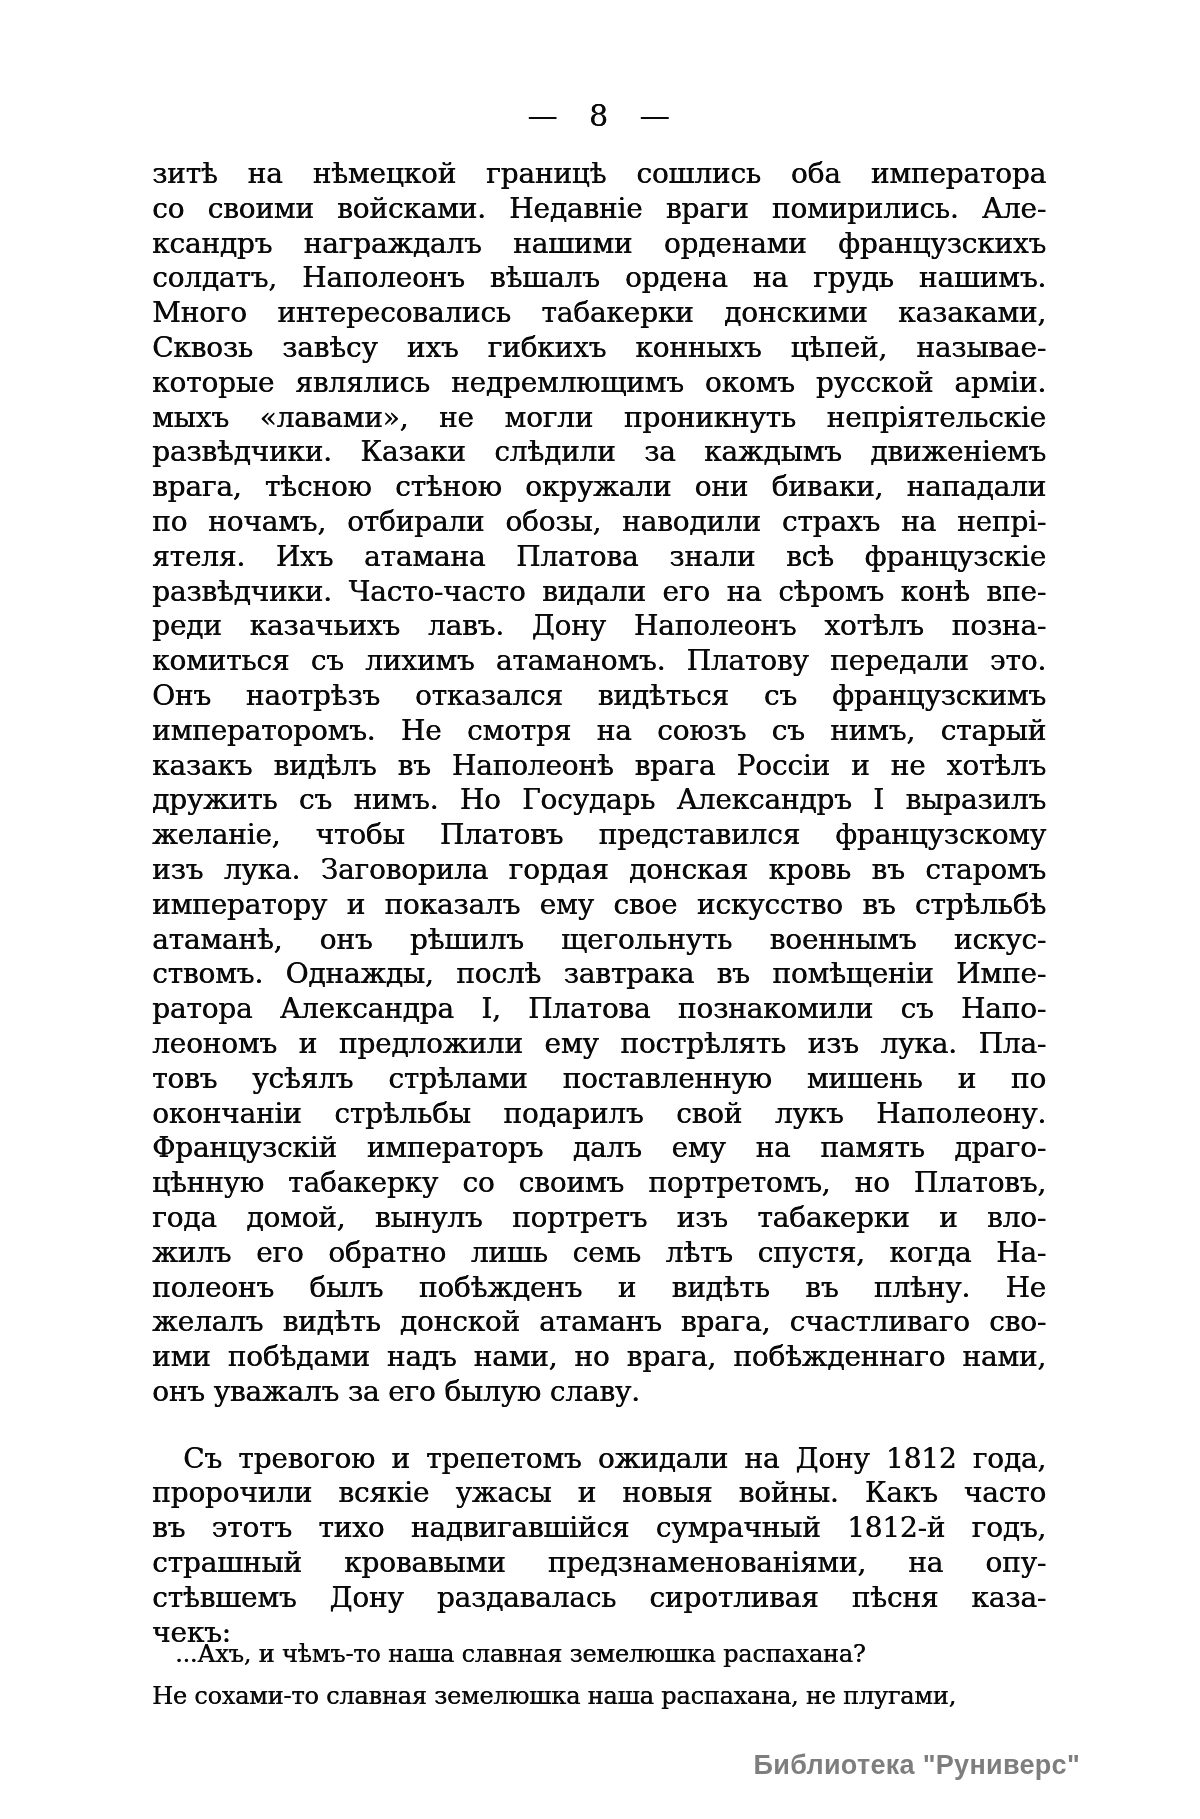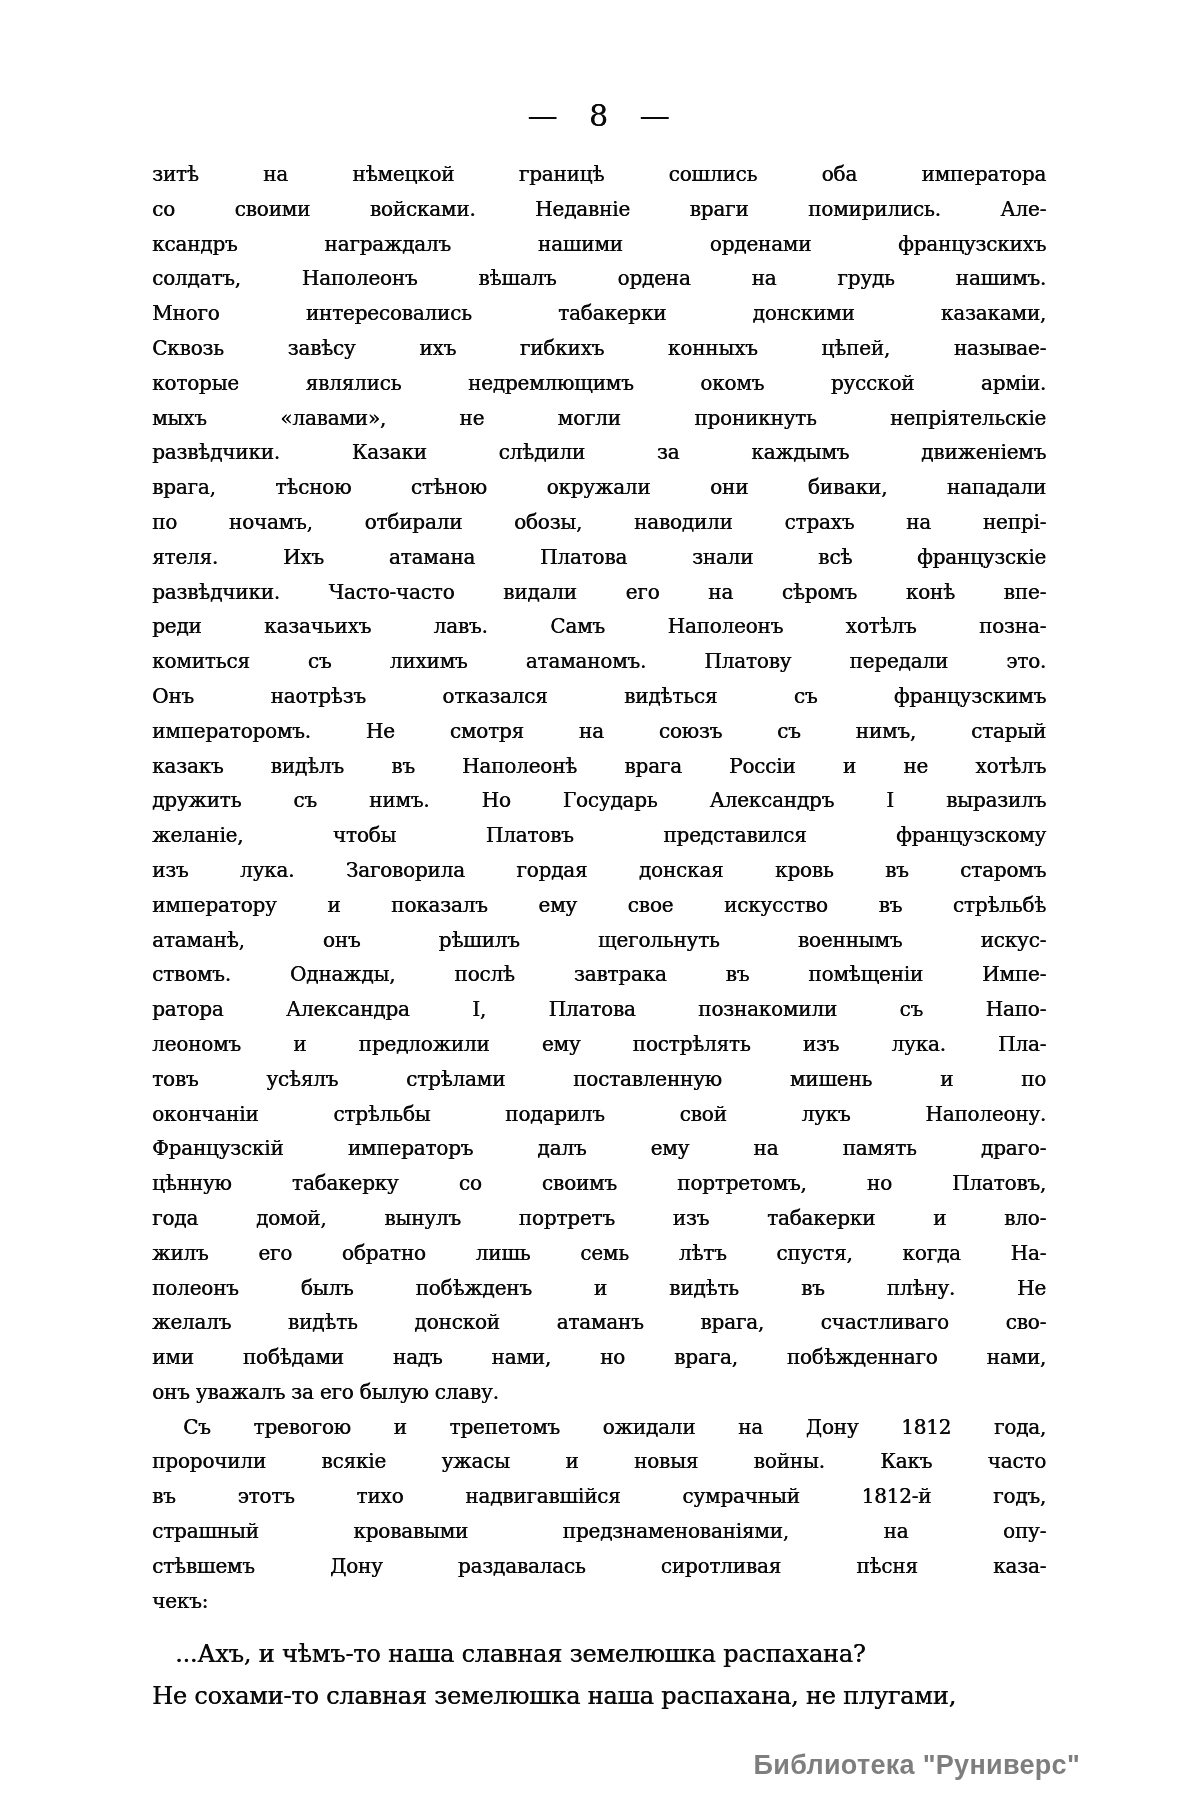--- a/index.html
+++ b/index.html
@@ -26,31 +26,31 @@
     letter-spacing: 1px;
     text-shadow: 0.4px 0 currentColor;
   }
   .body-text {
     position: absolute;
     top: 157px;
     left: 152px;
     width: 894px;
   }
   .line {
-    font-size: 20px;
+    font-size: 28px;
     line-height: 34.8px;
     height: 34.8px;
     white-space: normal;
     text-align: justify;
     text-align-last: justify;
     letter-spacing: -0.2px;
     text-shadow: 0.45px 0 currentColor;
   }
   .line.noj { text-align-last: left; }
-  .line.ind { text-indent: 31px; }
+  .line.ind { text-indent: 31px; margin-top: 32px; }
   .verse {
     position: absolute;
     top: 1627px;
     left: 152px;
     width: 980px;
   }
   .vline {
     font-size: 24px;
     line-height: 30px;
     white-space: nowrap;
@@ -83,21 +83,21 @@
       <div class="line">солдатъ, Наполеонъ вѣшалъ ордена на грудь нашимъ.</div>
       <div class="line">Много интересовались табакерки донскими казаками,</div>
       <div class="line">Сквозь завѣсу ихъ гибкихъ конныхъ цѣпей, называе-</div>
       <div class="line">которые являлись недремлющимъ окомъ русской арміи.</div>
       <div class="line">мыхъ «лавами», не могли проникнуть непріятельскіе</div>
       <div class="line">развѣдчики. Казаки слѣдили за каждымъ движеніемъ</div>
       <div class="line">врага, тѣсною стѣною окружали они биваки, нападали</div>
       <div class="line">по ночамъ, отбирали обозы, наводили страхъ на непрі-</div>
       <div class="line">ятеля. Ихъ атамана Платова знали всѣ французскіе</div>
       <div class="line">развѣдчики. Часто-часто видали его на сѣромъ конѣ впе-</div>
-      <div class="line">реди казачьихъ лавъ. Самъ Наполеонъ хотѣлъ позна-</div>
+      <div class="line">реди казачьихъ лавъ. Дону Наполеонъ хотѣлъ позна-</div>
       <div class="line">комиться съ лихимъ атаманомъ. Платову передали это.</div>
       <div class="line">Онъ наотрѣзъ отказался видѣться съ французскимъ</div>
       <div class="line">императоромъ. Не смотря на союзъ съ нимъ, старый</div>
       <div class="line">казакъ видѣлъ въ Наполеонѣ врага Россіи и не хотѣлъ</div>
       <div class="line">дружить съ нимъ. Но Государь Александръ I выразилъ</div>
       <div class="line">желаніе, чтобы Платовъ представился французскому</div>
       <div class="line">изъ лука. Заговорила гордая донская кровь въ старомъ</div>
       <div class="line">императору и показалъ ему свое искусство въ стрѣльбѣ</div>
       <div class="line">атаманѣ, онъ рѣшилъ щегольнуть военнымъ искус-</div>
       <div class="line">ствомъ. Однажды, послѣ завтрака въ помѣщеніи Импе-</div>

